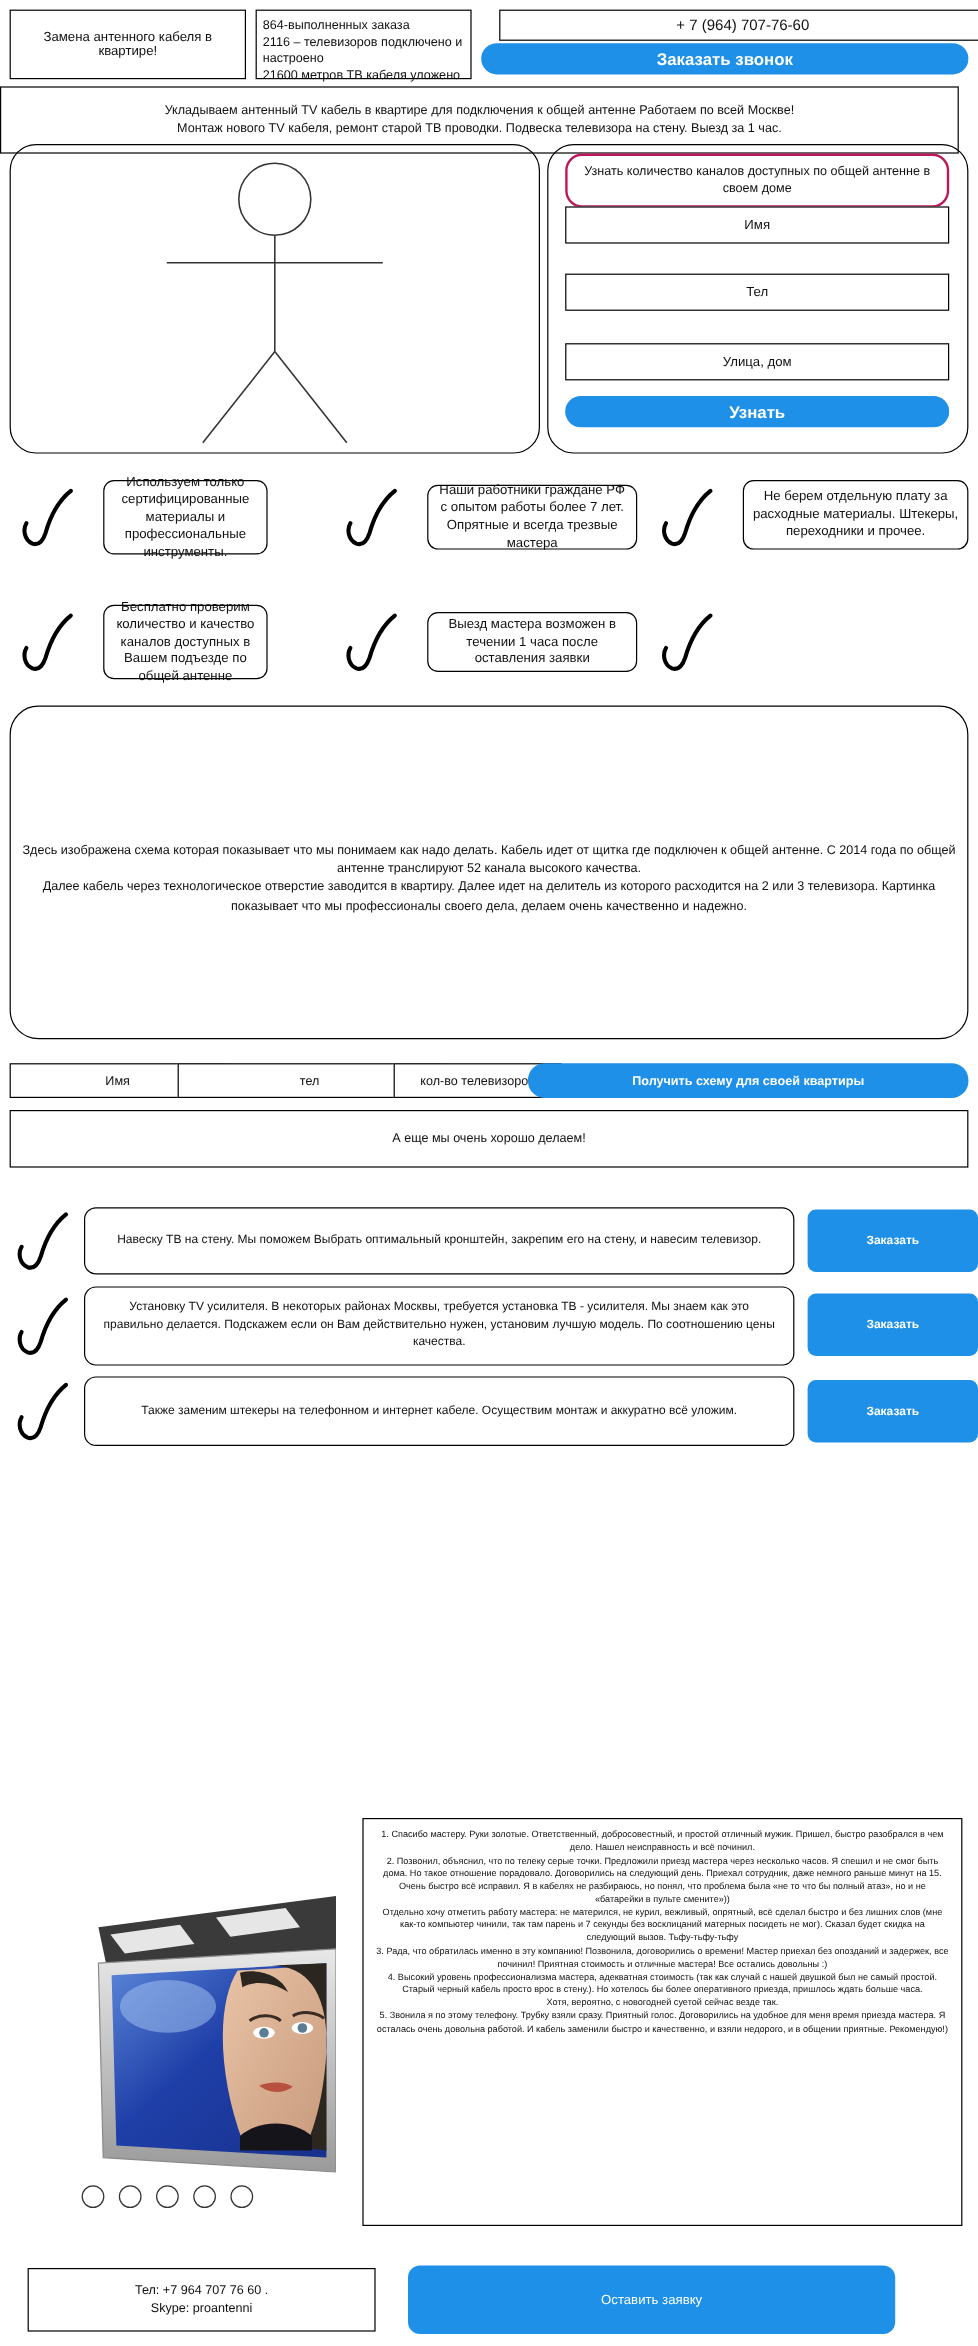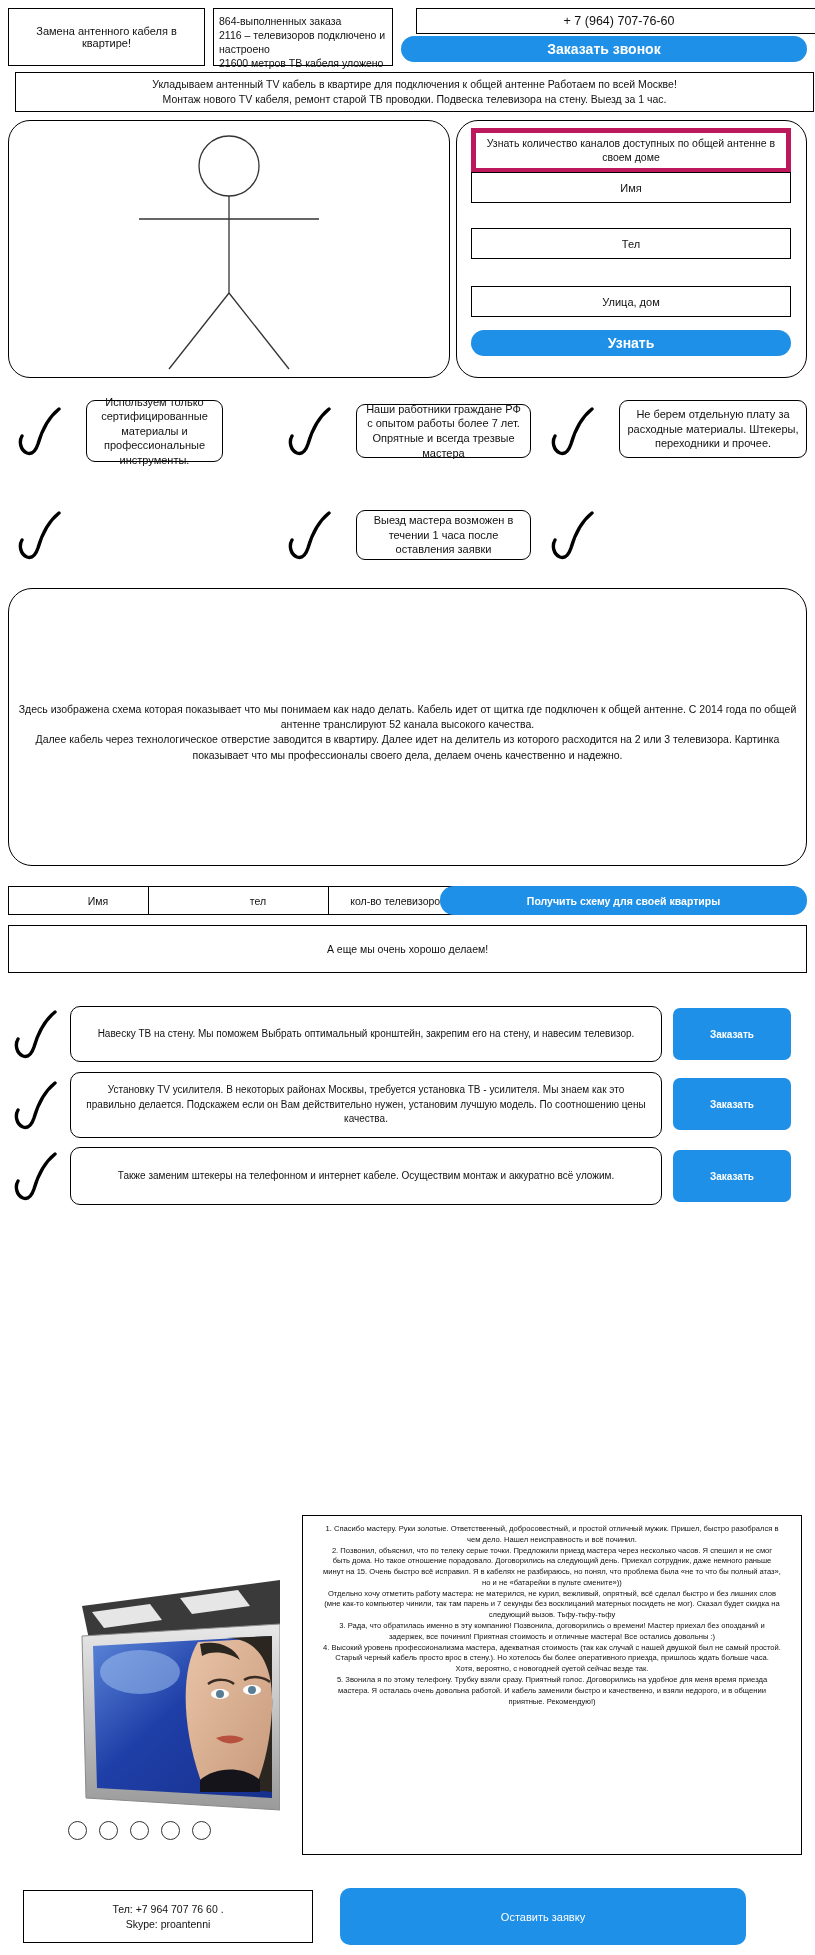--- a/index.html
+++ b/index.html
@@ -57,37 +57,37 @@
   }
   #hdr-phone {
     left: 416px; top: 8px; width: 406px; height: 26px;
     font-size: 12.5px;
   }
   #hdr-callbtn {
     left: 401px; top: 36px; width: 406px; height: 26px;
     font-size: 14px;
   }
   #hdr-tagline {
-    left: 15px; top: 72px; width: 799px; height: 40px;
+    left: 0; top: 72px; width: 799px; height: 56px;
     font-size: 10.5px; line-height: 1.45;
     flex-direction: column;
   }
 
   
   #hero-illustration {
     left: 8px; top: 120px; width: 442px; height: 258px;
     border: 1px solid #000; border-radius: 22px;
   }
   #hero-form {
     left: 456px; top: 120px; width: 351px; height: 258px;
     border: 1px solid #000; border-radius: 22px;
   }
   #form-heading {
     left: 471px; top: 128px; width: 320px; height: 45px;
-    border: 5px solid #be185d; border-radius: 0;
+    border: 2px solid #be185d; border-radius: 14px;
     font-size: 10.5px; line-height: 1.3; padding: 0 8px;
   }
   .form-input {
     left: 471px; width: 320px; height: 31px;
     border: 1px solid #000; background: #fff;
     font-size: 11px; text-align: center;
     font-family: "Liberation Sans", sans-serif;
     color: #111;
   }
   .form-input::placeholder { color: #111; opacity: 1; }
@@ -144,39 +144,39 @@
   }
 
   
   .svc-card {
     border: 1px solid #000; border-radius: 10px; background:#fff;
     font-size: 10px; line-height: 1.45;
     display:flex; align-items:center; justify-content:center;
     text-align:center; padding: 4px 12px;
   }
   .svc-btn {
-    width: 118px; height: 52px; font-size: 10px;
+    width: 142px; height: 52px; font-size: 10px;
     border-radius: 7px;
   }
 
   
   #tv-wrap { left: 30px; top: 1560px; width: 250px; height: 260px; }
   #tv-dots {
     left: 68px; top: 1818px; width: 180px; height: 24px;
     display: flex; gap: 12px; align-items: center;
   }
   .dot {
     width: 17px; height: 17px; border-radius: 50%;
     border: 1px solid #333; background: #fff;
   }
   #reviews-box {
     left: 302px; top: 1515px; width: 500px; height: 340px;
     border: 1px solid #000; background: #fff;
     font-size: 7.6px; line-height: 1.42; text-align: center;
-    padding: 8px 20px; overflow: hidden;
+    padding: 8px 10px; overflow: hidden;
   }
   #reviews-box p { margin: 0; }
 
   
   #ft-contacts {
     left: 23px; top: 1890px; width: 290px; height: 53px;
     font-size: 10.5px; line-height: 1.4; flex-direction: column;
   }
   #btn-footer {
     left: 340px; top: 1888px; width: 406px; height: 57px;
@@ -247,20 +247,21 @@
     </span>
     <div class="benefit-card abs" style="left:611px;top:4px;width:188px;height:58px;">Не берем отдельную плату за расходные материалы. Штекеры, переходники и прочее.</div>
   </div>
 
   <div class="abs benefit-row" style="left:8px;top:500px;width:799px;height:70px;">
     <span class="check-icon" style="left:10px;top:10px;position:absolute;">
       <svg width="46" height="52" viewBox="0 0 46 52">
           <path d="M4 30 C1 35 2 44 9 47 C15 49 18 44 20 38 C24 24 31 11 41 3" fill="none" stroke="#000" stroke-width="3.4" stroke-linecap="round"></path>
         </svg>
     </span>
+    <div class="benefit-card abs" style="left:78px;top:4px;width:137px;height:62px;">Бесплатно проверим количество и качество каналов доступных в Вашем подъезде по общей антенне</div>
 
     <span class="check-icon" style="left:280px;top:10px;position:absolute;">
       <svg width="46" height="52" viewBox="0 0 46 52">
           <path d="M4 30 C1 35 2 44 9 47 C15 49 18 44 20 38 C24 24 31 11 41 3" fill="none" stroke="#000" stroke-width="3.4" stroke-linecap="round"></path>
         </svg>
     </span>
     <div class="benefit-card abs" style="left:348px;top:10px;width:175px;height:50px;">Выезд мастера возможен в течении 1 часа после оставления заявки</div>
 
     <span class="check-icon" style="left:543px;top:10px;position:absolute;">
       <svg width="46" height="52" viewBox="0 0 46 52">

